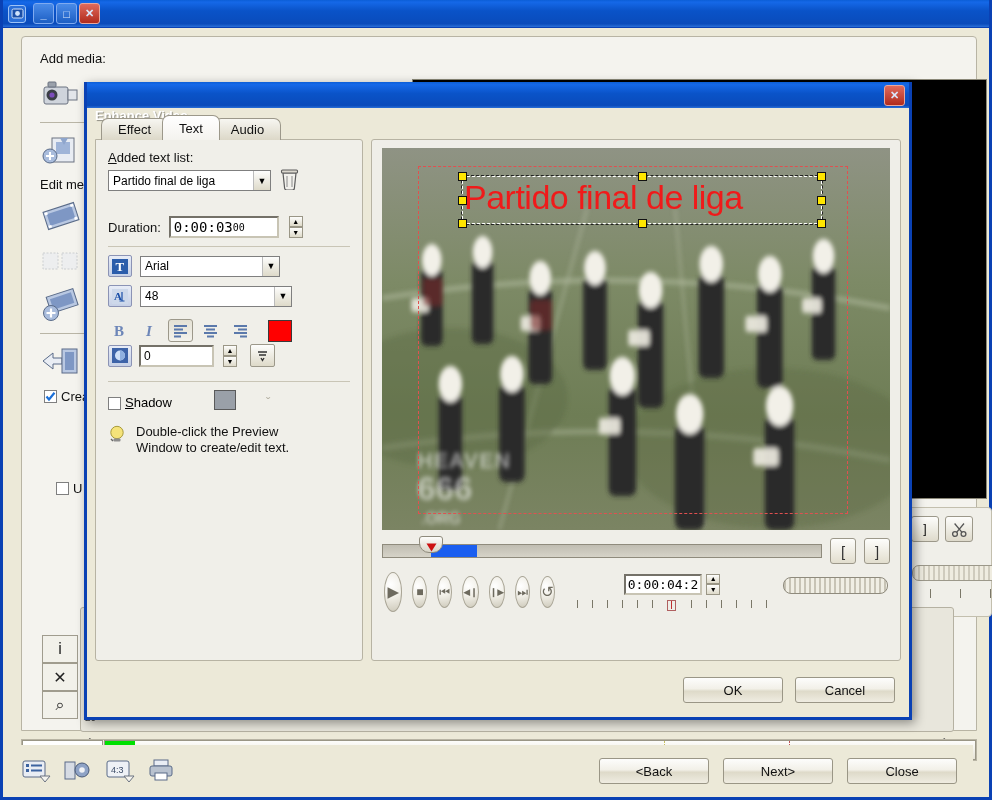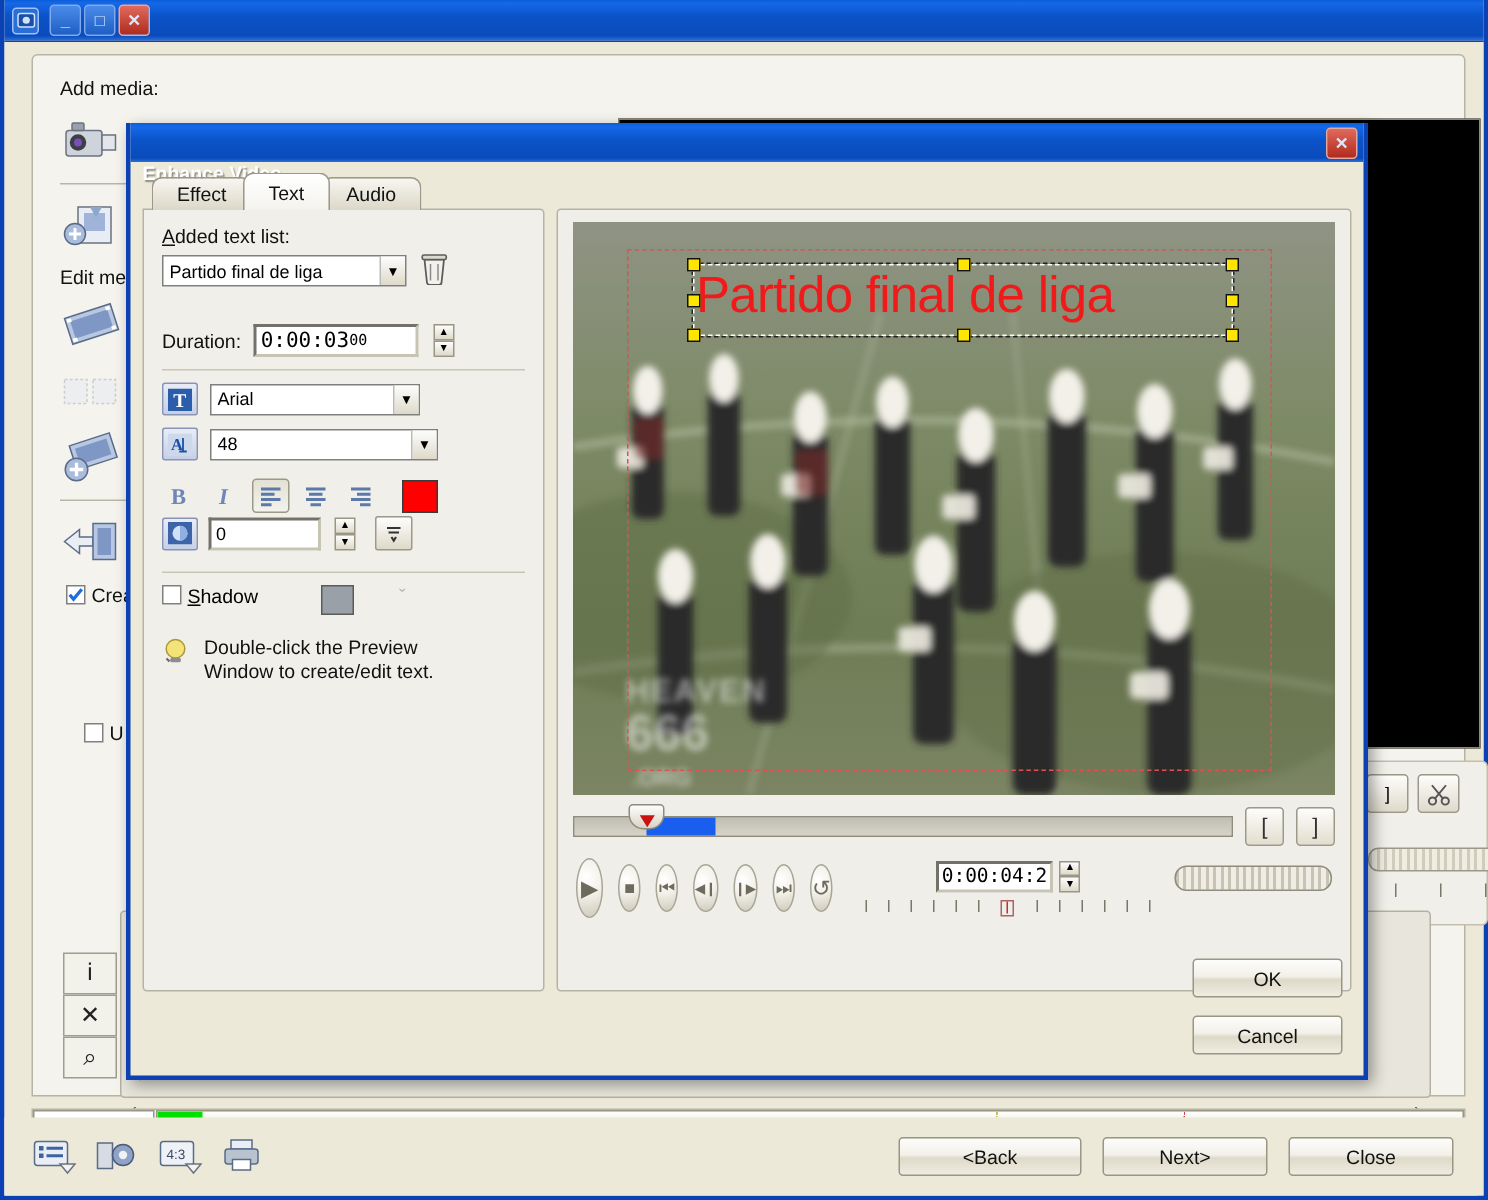--- a/index.html
+++ b/index.html
@@ -111,21 +111,21 @@
     background: linear-gradient(to bottom,#fdfdfb,#e6e3d6);
     border:1px solid #9a9686; overflow:hidden;
   }
   #size-fill { position:absolute; left:0; top:0; bottom:0; width:30px; background:#00e000;}
   #size-text { position:absolute; left:3px; top:2px; font-size:12px; color:#000; white-space:nowrap;}
   #cap-text { position:absolute; right:92px; top:2px; font-size:12px; color:#000;}
   #cap-mark { position:absolute; right:185px; top:0; bottom:0; width:1px; border-left:1px dotted #c05050;}
   #cap-mark2 { position:absolute; right:310px; top:0; bottom:0; width:1px; border-left:1px dotted #c8c060;}
 
   
-  #bottombar { position:absolute; left:0; right:4px; bottom:0; height:52px; background:#ece9d8;
+  #bottombar { position:absolute; left:0; right:16px; bottom:0; height:52px; background:#ece9d8;
                display:flex; align-items:center; padding: 0 16px;}
   .xp-btn {
     border:1px solid #9a9686; border-radius:3px;
     background: linear-gradient(to bottom,#fdfdfc 0%,#f2f0e8 45%,#dedac9 55%,#efece1 100%);
     font-size:13px; color:#111; padding: 0 10px; height:26px;
     display:flex;align-items:center;justify-content:center; min-width:70px;
   }
   .bb-icon { width:34px; height:30px; margin-right:8px; display:flex;align-items:center;justify-content:center;}
 
   
@@ -246,21 +246,21 @@
   .rnd-big { width:40px;height:40px; }
   .rnd-sm { width:32px;height:32px; }
   #tc-box {
     border:2px inset #c8c4b4; background:#fff; height:21px; padding:0 2px;
     display:flex;align-items:center; font-family:"DejaVu Sans Mono",monospace; font-size:13px;
   }
   #vol-bar { width:105px; height:17px; border:1px solid #8f8b7d; border-radius:8px;
     background: repeating-linear-gradient(to right,#c7c3b5 0 2px,#f0eee4 2px 5px); }
   #vol-ticks { display:flex; justify-content:space-between; width:190px; margin-top:5px;}
   #vol-ticks i { width:1px; height:8px; background:#7a7768; display:block;}
-  #dlg-btns { position:absolute; right:14px; bottom:14px; display:flex; gap:12px;flex-direction:column;}
+  #dlg-btns { position:absolute; right:14px; bottom:14px; display:flex; gap:12px;}
   .dlg-btn { width:100px; height:26px; }
 </style>
 </head>
 <body>
 
 <div id="app-window">
 
   <div id="titlebar">
     <div class="tb-icon">
       <svg width="13" height="13" viewBox="0 0 13 13">
@@ -461,21 +461,21 @@
           </svg>
       </div>
       <div class="bb-icon">
         <svg width="30" height="26" viewBox="0 0 30 26">
             <rect x="7" y="2" width="14" height="6" fill="#e9edf4" stroke="#5a6b88"></rect>
             <rect x="3" y="8" width="22" height="10" rx="2" fill="#b9c2cf" stroke="#5a6b88"></rect>
             <rect x="8" y="15" width="12" height="7" fill="#fff" stroke="#5a6b88"></rect>
           </svg>
       </div>
       <div style="flex:1"></div>
-      <div class="xp-btn" style="width:122px;margin-right:14px">&lt;Back</div>
+      <div class="xp-btn" style="width:110px;margin-right:14px">&lt;Back</div>
       <div class="xp-btn" style="width:110px;margin-right:14px">Next&gt;</div>
       <div class="xp-btn" style="width:110px">Close</div>
     </div>
   </div>
 </div>
 
 <div id="dialog">
   <div id="dlg-title">
     <div class="t">Enhance Video</div>
     <div class="tb-btn close">✕</div>
@@ -615,21 +615,21 @@
           </div>
         <div class="fmt-btn" style="border:1px solid #9c988a;border-radius:2px;background:linear-gradient(to bottom,#fdfdfc,#dedac9);margin-left:6px">
           <svg width="15" height="14" viewBox="0 0 15 14">
               <path d="M3 3h9M4 6h7M6 9l1.5 2.5L9 9" stroke="#333" stroke-width="1.4" fill="none"></path>
             </svg>
         </div>
       </div>
 
       <div class="hr" style="margin-top:14px"></div>
 
-      <div style="display:flex; align-items:flex-start; gap:4px; margin-top:4px;">
+      <div style="display:flex; align-items:flex-end; gap:4px; margin-top:4px;">
         <span class="chk"></span>
         <span style="font-size:13px"><span class="u">S</span>hadow</span>
         <div class="swatch-gray" style="margin-left:38px"></div>
         <div style="margin-left:26px;font-size:13px;color:#b4b0a2">ˇ</div>
       </div>
 
       <div style="display:flex; gap:8px; margin-top:14px;">
         <div>
           <svg width="20" height="22" viewBox="0 0 20 22">
               <circle cx="9" cy="8.5" r="6.2" fill="#f5e37a" stroke="#a89a3a"></circle>

